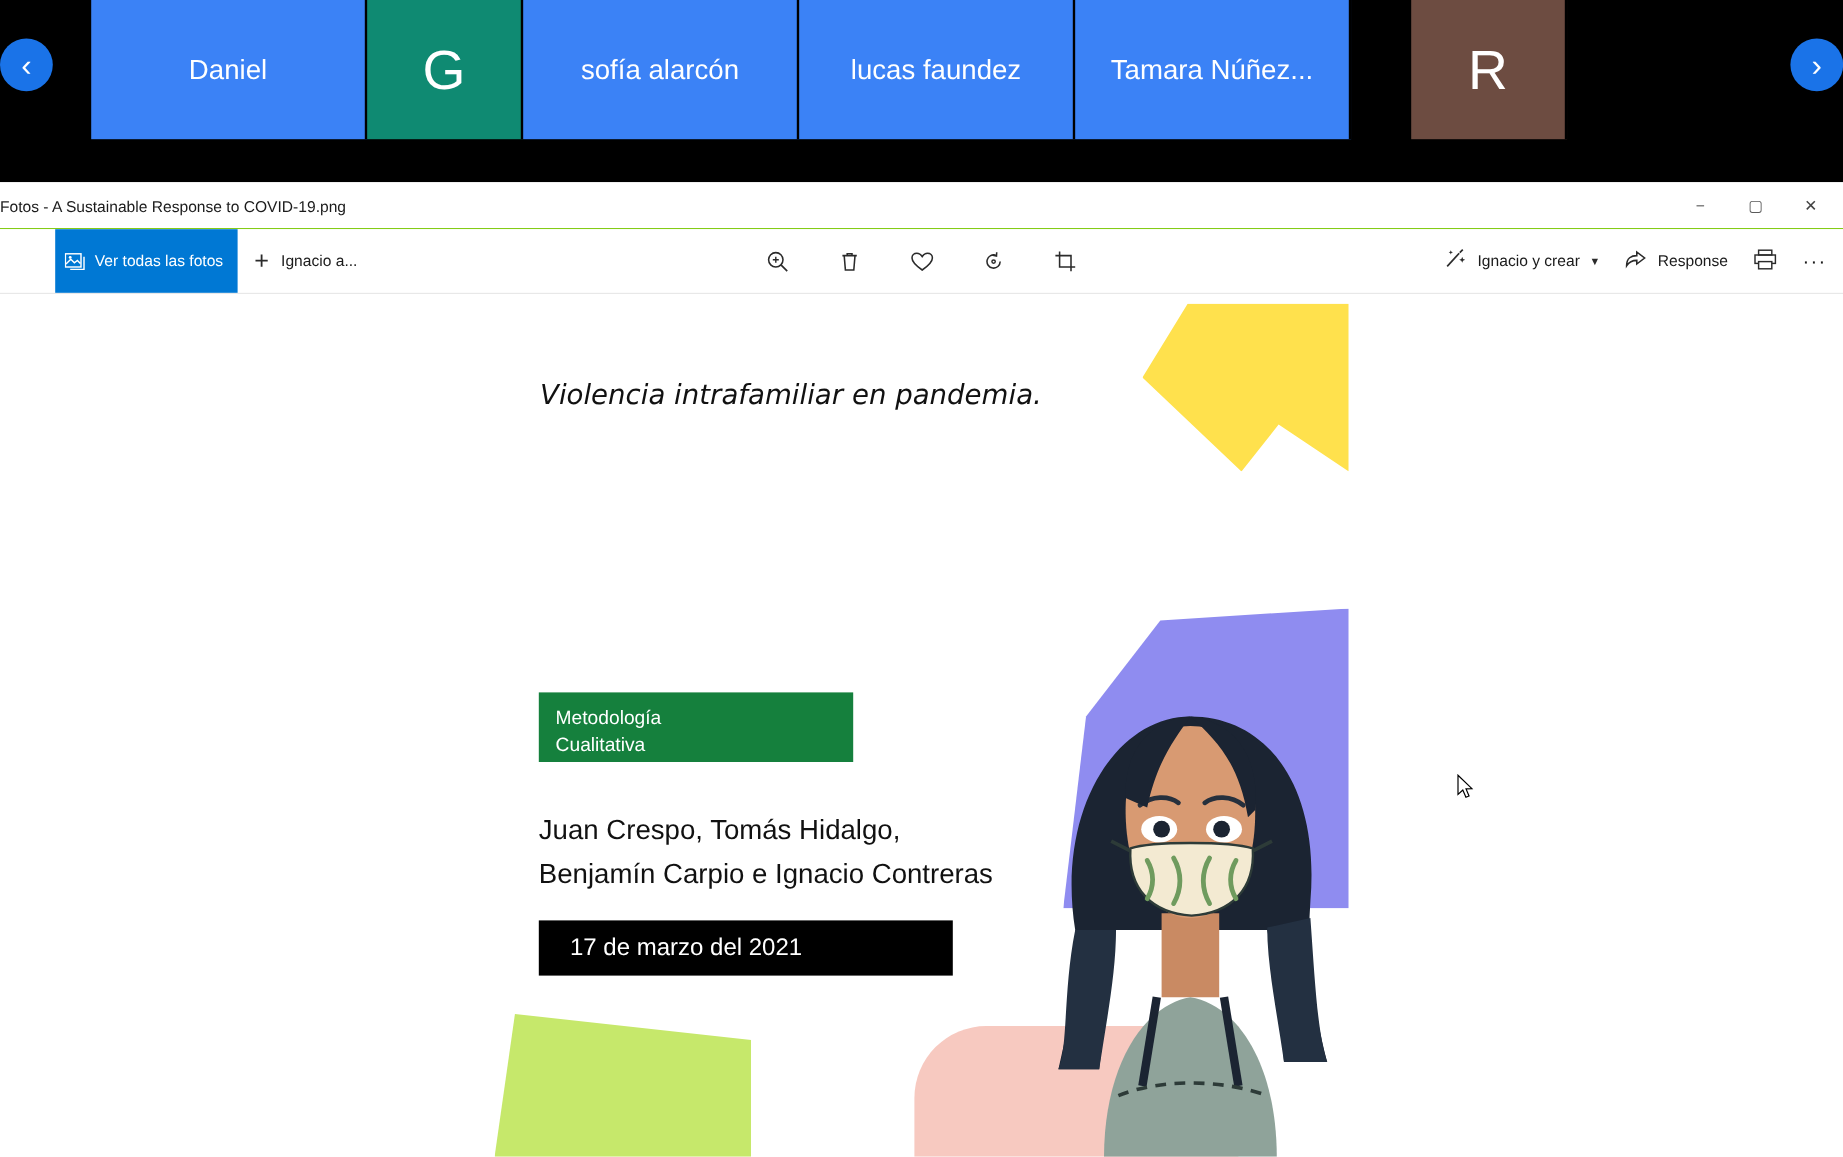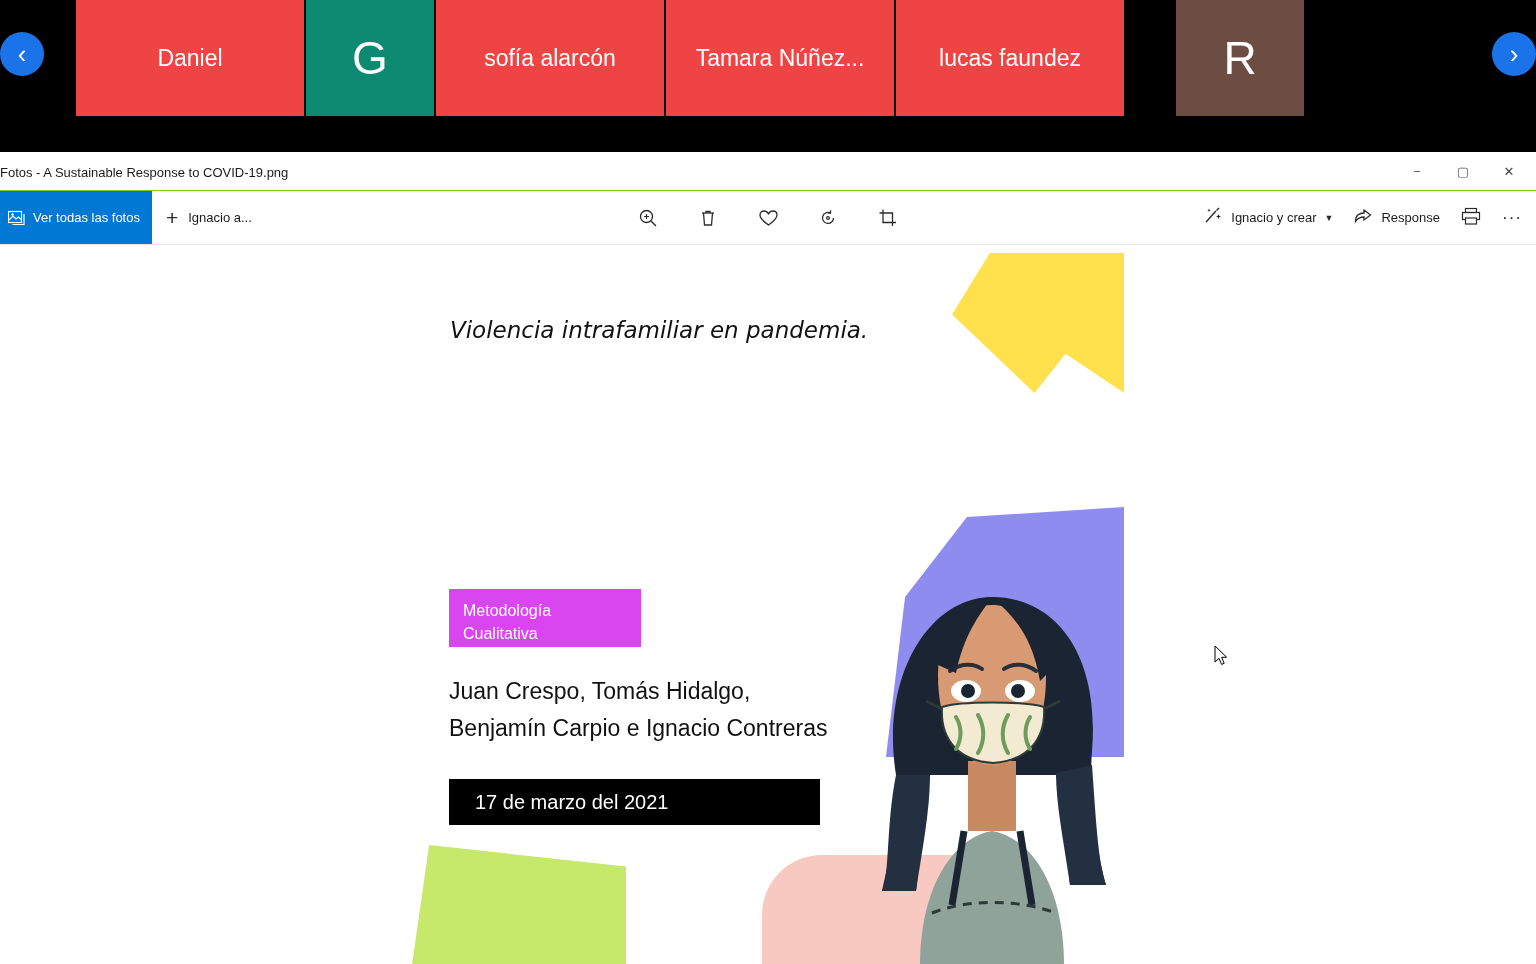--- a/index.html
+++ b/index.html
@@ -29,21 +29,21 @@
     left: 0; top: 0;
     width: 1536px;
     height: 116px;
     background: #000000;
     display: flex;
     align-items: stretch;
   }
   .tile {
     position: relative;
     height: 116px;
-    background: #ef4444;
+    background: #3b82f6;
     border-right: 2px solid #000;
     display: flex;
     align-items: center;
     justify-content: center;
     color: #ffffff;
     font-size: 23px;
     overflow: hidden;
     flex: 0 0 auto;
   }
   .tile.edge { background: #000000; border: none; }
@@ -142,20 +142,21 @@
   }
   .view-all {
     height: 53px;
     background: #0078d4;
     color: #ffffff;
     display: flex;
     align-items: center;
     padding: 0 12px 0 8px;
     font-size: 13px;
     cursor: pointer;
+    margin-left: 46px;
   }
   .view-all .ic {
     width: 18px; height: 16px;
     margin-right: 7px;
     position: relative;
     flex: 0 0 auto;
   }
   .view-all .ic svg { display:block; }
   .add-to {
     display: flex;
@@ -284,43 +285,43 @@
     width: 630px;
     font-size: 34px;
     font-weight: bold;
     line-height: 1.03;
     color: #121212;
     letter-spacing: -0.3px;
   }
   .p-method {
     position: absolute;
     left: 37px;
-    top: 344px;
-    width: 192px;
+    top: 332px;
+    width: 262px;
     height: 58px;
-    background: #d946ef;
+    background: #15803d;
     color: #ffffff;
     font-size: 16px;
     line-height: 1.45;
     padding: 10px 14px;
     box-sizing: border-box;
   }
   .p-authors {
     position: absolute;
     left: 37px;
     top: 428px;
     font-size: 23px;
     line-height: 1.6;
     color: #111111;
   }
   .p-date {
     position: absolute;
     left: 37px;
-    top: 534px;
-    width: 371px;
+    top: 522px;
+    width: 345px;
     height: 46px;
     background: #000000;
     color: #ffffff;
     font-size: 20px;
     display: flex;
     align-items: center;
     padding-left: 26px;
     box-sizing: border-box;
   }
 
@@ -358,25 +359,25 @@
 
       <div class="tile avatar" style="width:128px;">
         <span class="initial">G</span>
       </div>
 
       <div class="tile" style="width:228px;justify-content:center;">
         <span class="tile-name">sofía alarcón</span>
       </div>
 
       <div class="tile" style="width:228px;">
+        <span class="tile-name">lucas faundez</span>
+      </div>
+
+      <div class="tile" style="width:228px;">
         <span class="tile-name">Tamara Núñez...</span>
-      </div>
-
-      <div class="tile" style="width:228px;">
-        <span class="tile-name">lucas faundez</span>
       </div>
 
       <div class="tile" style="width:48px;background:#000;"></div>
 
       <div class="tile avatar avatar-brown" style="width:128px;">
         <span class="initial">R</span>
       </div>
 
       <div class="tile edge" style="flex:1 1 auto;"></div>
     </div>

